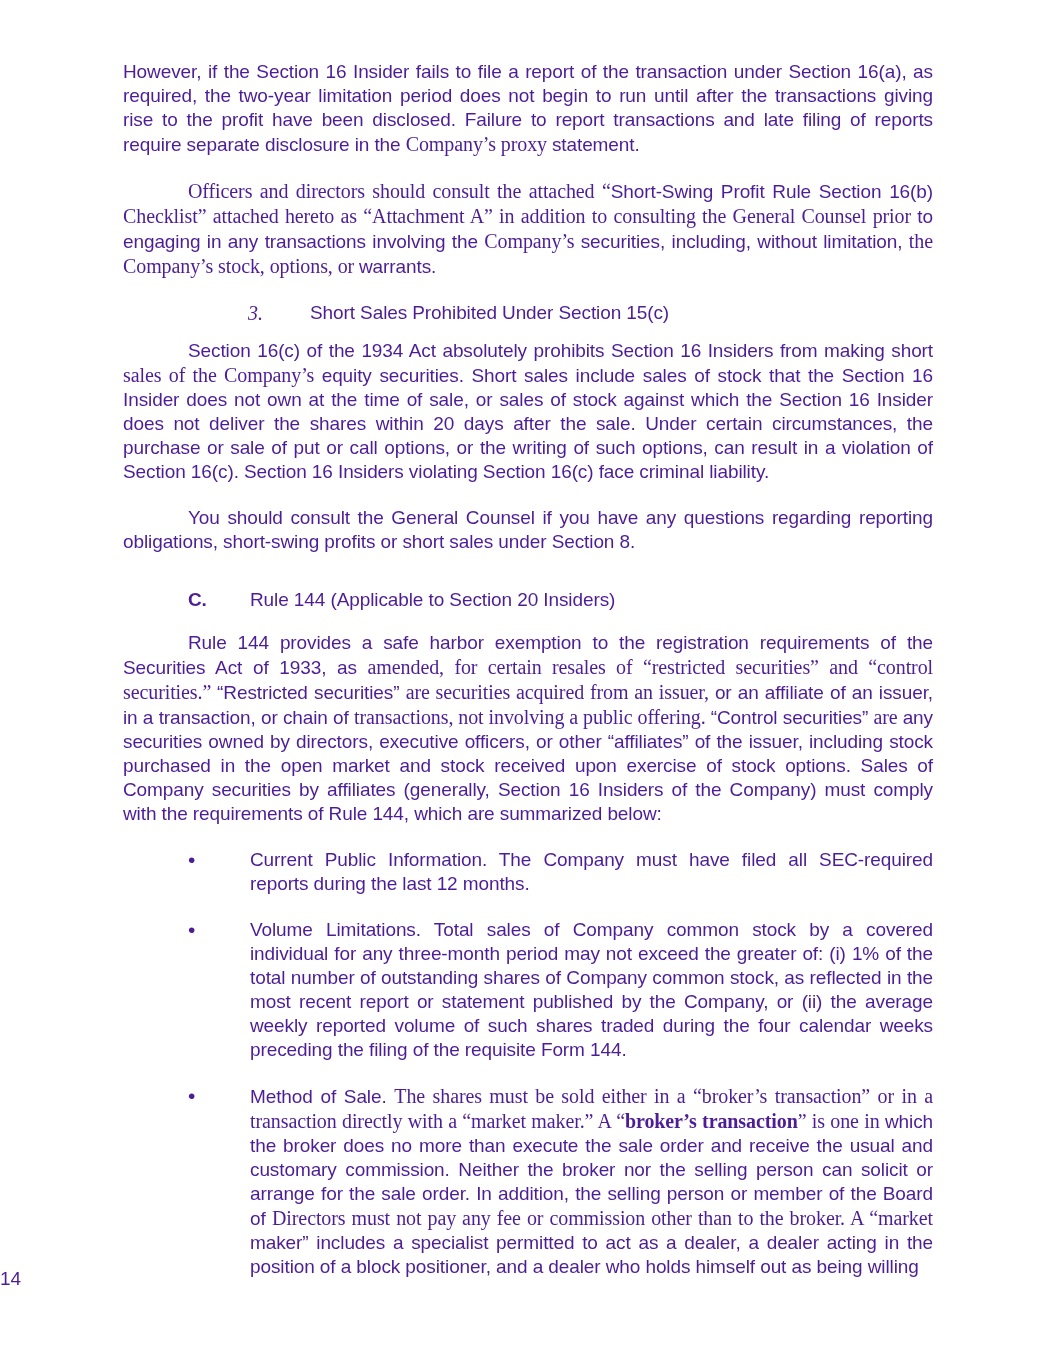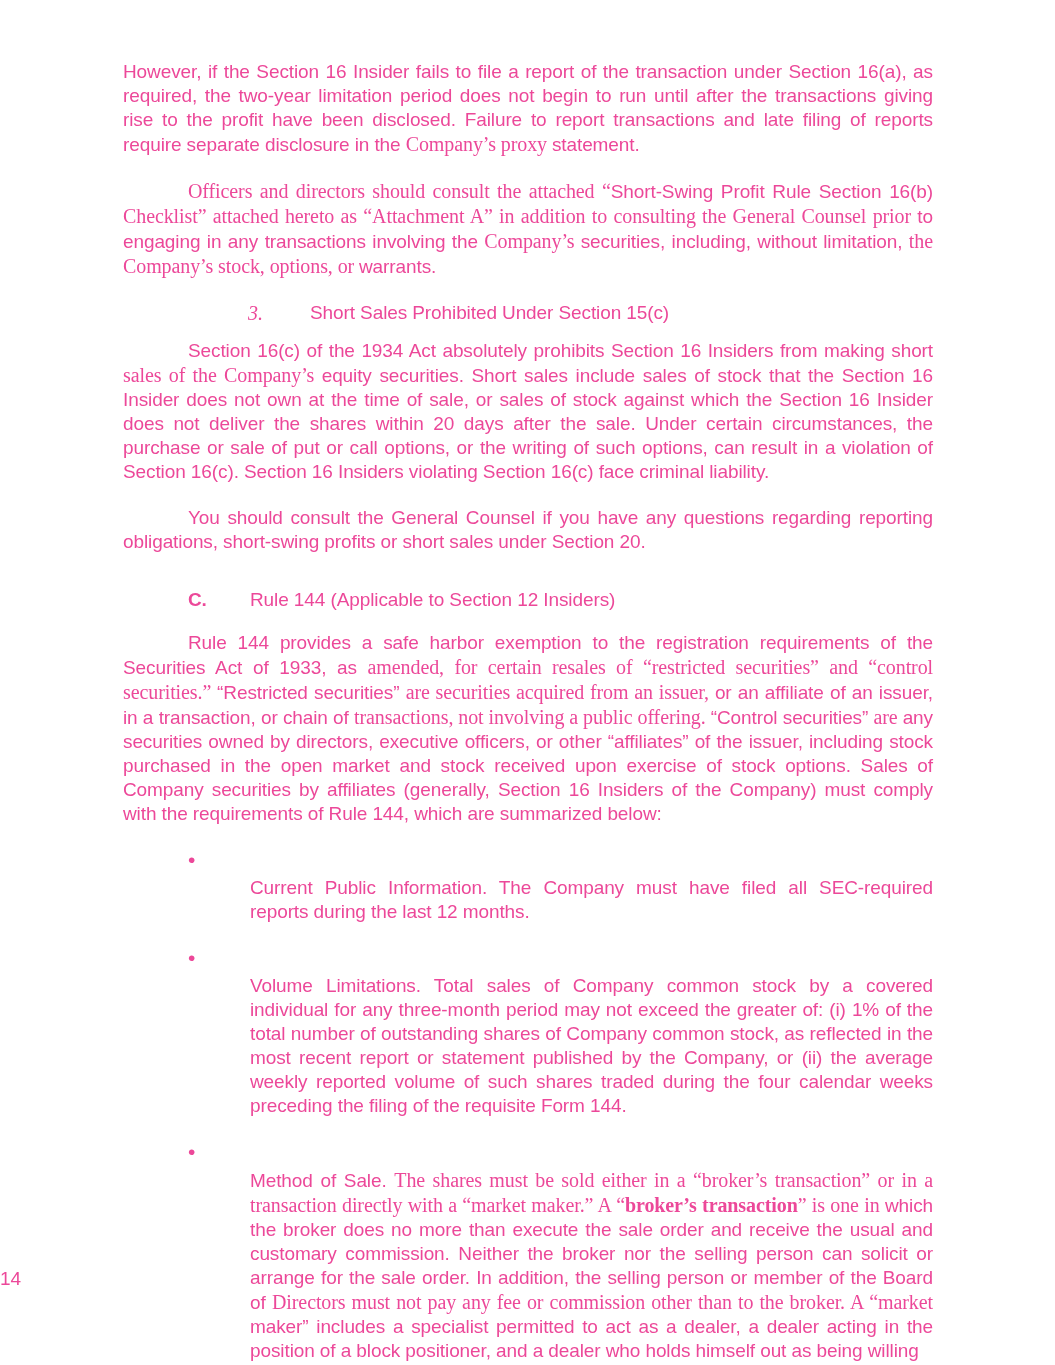--- a/index.html
+++ b/index.html
@@ -8,21 +8,21 @@
     background: #ffffff;
   }
   .page {
     position: relative;
     width: 1055px;
     height: 1365px;
     background: #ffffff;
     box-sizing: border-box;
     padding: 60px 122px 0 123px;
     overflow: hidden;
-    color: #ec4899;
+    color: #4c1d95;
     font-family: "Liberation Sans", sans-serif;
     font-size: 19px;
     line-height: 24px;
     letter-spacing: -0.1px;
   }
   .para {
     margin: 0 0 22px 0;
     text-align: justify;
   }
   .indent {
@@ -73,21 +73,20 @@
   }
   .bullet .marker {
     flex: none;
     width: 62px;
     margin-left: 65px;
     font-size: 21px;
   }
   .bullet .btext {
     flex: 1;
     text-align: justify;
-    margin-top: 28px;
   }
   .footer {
     position: absolute;
     top: 1267px;
     left: 0;
     width: 100%;
     font-size: 19px;
   }
 </style>
 </head>
@@ -99,25 +98,25 @@
 
   <p class="para indent"><span class="sf">Officers and directors should consult the attached “</span><span>Short-Swing Profit Rule Section 16(b) </span><span class="sf">Checklist” attached hereto as “Attachment A” in addition to consulting the General Counsel prior </span><span>to engaging in any transactions involving the </span><span class="sf">Company’s </span><span>securities, including, without limitation, </span><span class="sf">the Company’s stock, options, or </span><span>warrants.</span></p>
 
   <div class="heading heading-3">
     <span class="hnum">3.</span>
     <span class="htitle">Short Sales Prohibited Under Section 15(c)</span>
   </div>
 
   <p class="para indent"><span>Section 16(c) of the 1934 Act absolutely prohibits Section 16 Insiders from making short </span><span class="sf">sales of the Company’s </span><span>equity securities. Short sales include sales of stock that the Section 16 Insider does not own at the time of sale, or sales of stock against which the Section 16 Insider does not deliver the shares within 20 days after the sale. Under certain circumstances, the purchase or sale of put or call options, or the writing of such options, can result in a violation of Section 16(c). Section 16 Insiders violating Section 16(c) face criminal liability.</span></p>
 
-  <p class="para indent"><span>You should consult the General Counsel if you have any questions regarding reporting obligations, short-swing profits or short sales under Section 20.</span></p>
+  <p class="para indent"><span>You should consult the General Counsel if you have any questions regarding reporting obligations, short-swing profits or short sales under Section 8.</span></p>
 
   <div class="heading heading-c">
     <span class="hnum">C.</span>
-    <span class="htitle">Rule 144 (Applicable to Section 12 Insiders)</span>
+    <span class="htitle">Rule 144 (Applicable to Section 20 Insiders)</span>
   </div>
 
   <p class="para indent"><span>Rule 144 provides a safe harbor exemption to the registration requirements of the Securities Act of 1933, as </span><span class="sf">amended, for certain resales of “restricted securities” and “control securities.” </span><span>“Restricted securities” </span><span class="sf">are securities acquired from an issuer, </span><span>or an affiliate of an issuer, in a transaction, or chain of </span><span class="sf">transactions, not involving a public offering. </span><span>“Control securities” </span><span class="sf">are </span><span>any securities owned by directors, executive officers, or other “affiliates” of the issuer, including stock purchased in the open market and stock received upon exercise of stock options. Sales of Company securities by affiliates (generally, Section 16 Insiders of the Company) must comply with the requirements of Rule 144, which are summarized below:</span></p>
 
   <div class="bullet">
     <span class="marker">•</span>
     <span class="btext"><span>Current Public Information. The Company must have filed all SEC-required reports during the last 12 months.</span></span>
   </div>
 
   <div class="bullet">

